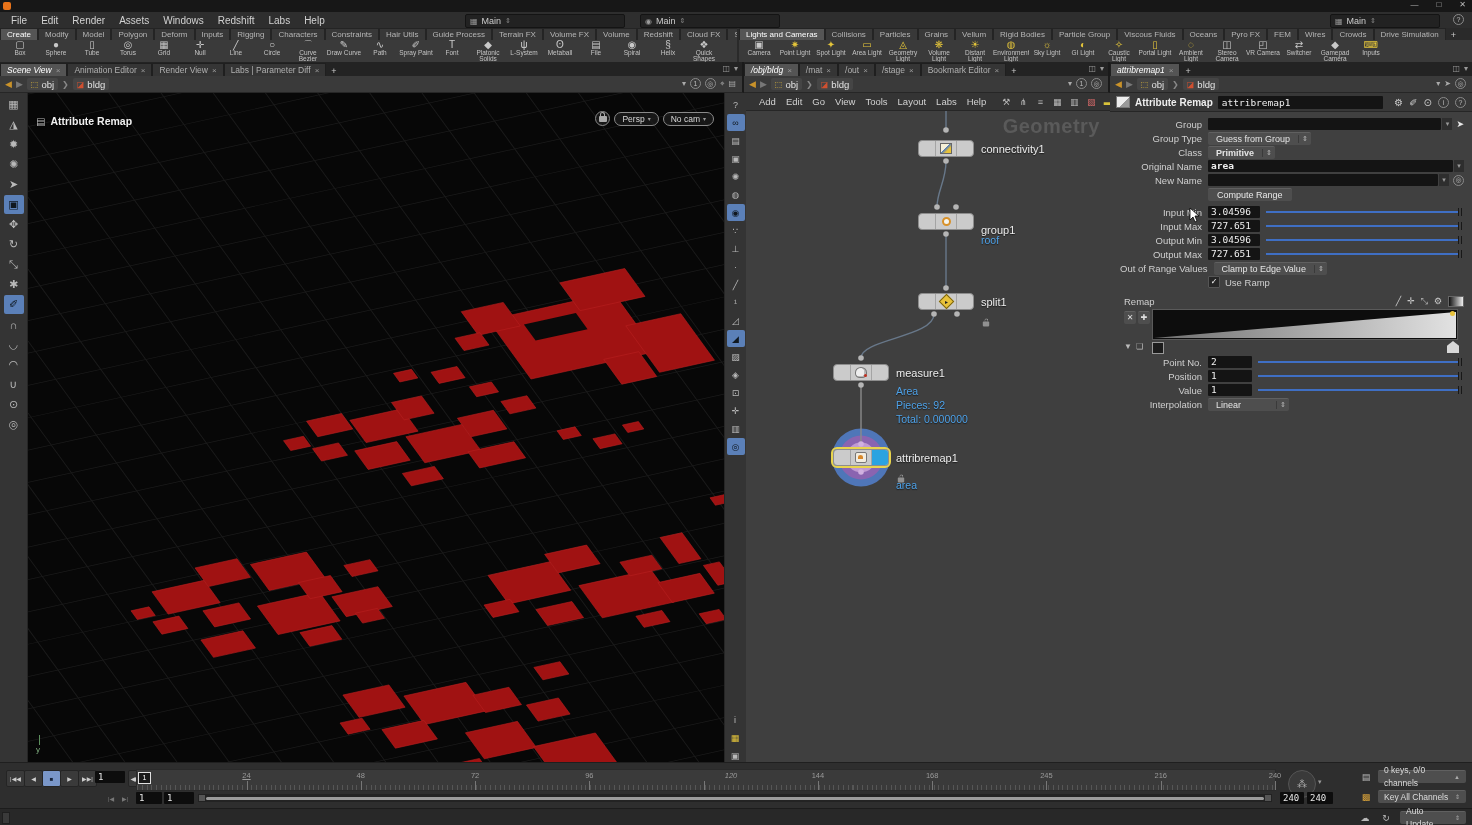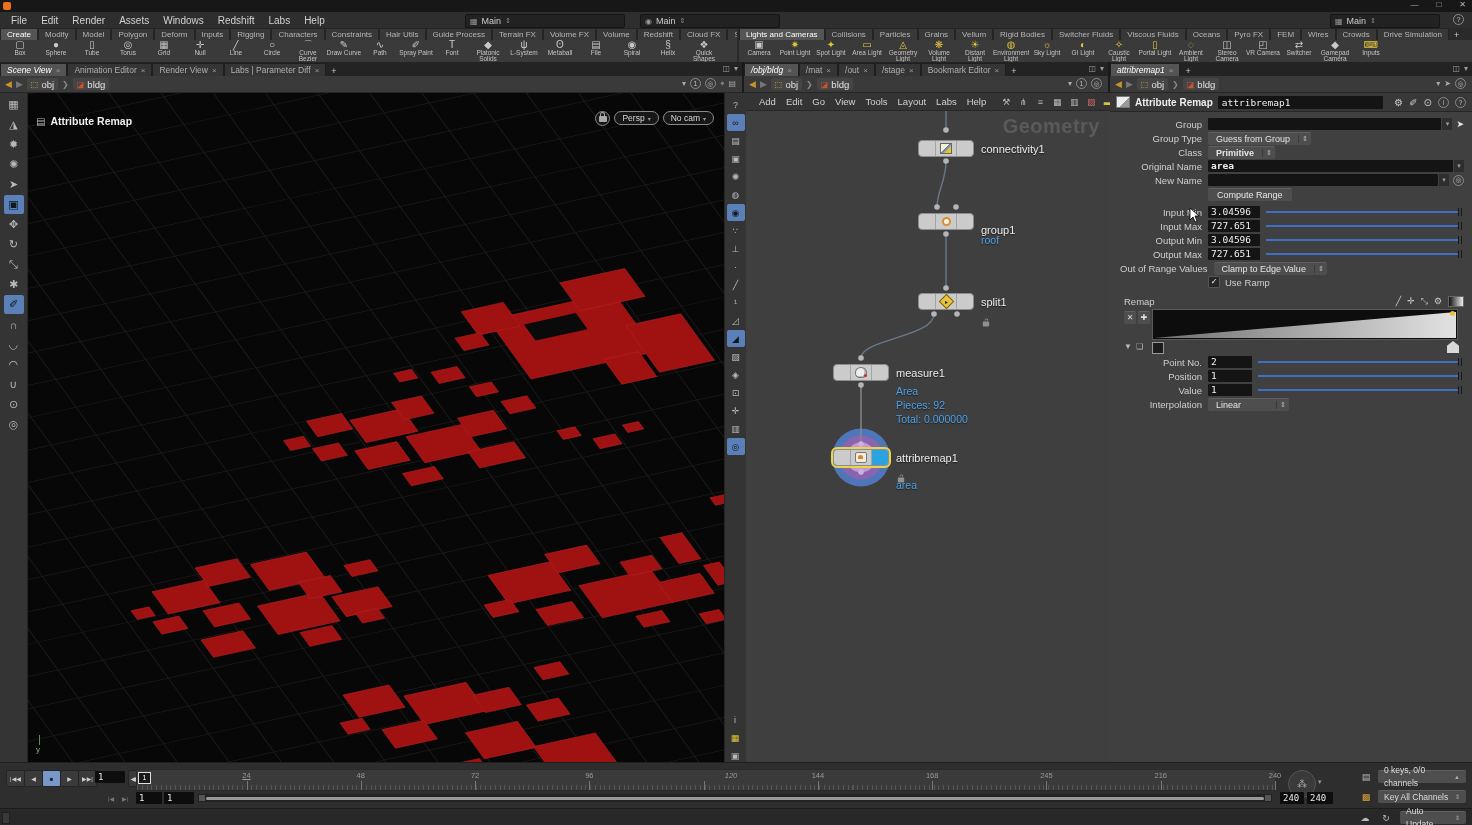--- a/index.html
+++ b/index.html
@@ -47,21 +47,21 @@
   .pchip .pico{font-size:8px;color:#d8b33a;}
   .psep{color:#888;font-size:8px;}
   .pathbar-right{position:absolute;right:6px;top:2px;display:flex;gap:4px;align-items:center;font-size:8px;color:#aaa;}
   
   #left-toolbar{position:absolute;left:0;top:93px;width:28px;height:669px;background:#343434;border-right:1px solid #262626;display:flex;flex-direction:column;align-items:center;padding-top:2px;box-sizing:border-box;gap:1px;}
   .vico{width:20px;height:19px;display:flex;align-items:center;justify-content:center;font-size:11px;color:#b9b9b9;border-radius:2px;}
   .vico.hl{background:#5b80b8;color:#101820;}
   #viewport{position:absolute;left:28px;top:93px;width:696px;height:669px;background:#070707;overflow:hidden;}
   #vp-overlay-title{position:absolute;left:8px;top:22px;display:flex;align-items:center;gap:5px;color:#f0f0f0;font-weight:bold;font-size:10.5px;text-shadow:0 1px 2px #000;}
   #vp-overlay-title .doc{color:#b9b9b9;font-size:10px;}
-  #vp-cams{position:absolute;right:10px;top:18px;display:flex;gap:4px;align-items:flex-start;}
+  #vp-cams{position:absolute;right:10px;top:18px;display:flex;gap:4px;align-items:center;}
   .vp-pill{border:1px solid #8a8a8a;border-radius:8px;background:rgba(30,30,30,.75);color:#d8d8d8;font-size:8.5px;padding:0 7px;height:12px;display:flex;align-items:center;gap:3px;}
   .vp-pill .grip{font-size:6px;color:#999;}
   .lockico{position:relative;width:8px;height:6px;background:#aaa;border-radius:1px;display:inline-block;}
   .lockico::before{content:"";position:absolute;left:1.5px;top:-4px;width:3px;height:3px;border:1px solid #aaa;border-bottom:none;border-radius:3px 3px 0 0;}
   .vp-lockbtn{width:13px;height:13px;border:1px solid #8a8a8a;border-radius:50%;background:rgba(30,30,30,.75);display:flex;align-items:center;justify-content:center;}
   #vp-axis{position:absolute;left:8px;bottom:8px;color:#7fae7f;font-size:8px;}
   #vp-axis::before{content:"";position:absolute;left:3px;bottom:9px;width:1px;height:10px;background:#5d8f5d;}
   #vp-tools{position:absolute;left:724px;top:93px;width:22px;height:669px;background:#343434;border-left:1px solid #262626;display:flex;flex-direction:column;align-items:center;padding-top:3px;box-sizing:border-box;gap:1px;}
   #vp-tools .vico{width:18px;height:17px;font-size:9px;}
   #vp-tools-bottom{position:absolute;left:724px;top:712px;width:22px;display:flex;flex-direction:column;align-items:center;gap:2px;}
@@ -315,21 +315,21 @@
     <div id="shelfR" class="shelfset">
       <div class="tabrow">
         <span style="display:flex">
 
         <span class="stab active"><span>Lights and Cameras</span></span>
             <span class="stab"><span>Collisions</span></span>
             <span class="stab"><span>Particles</span></span>
             <span class="stab"><span>Grains</span></span>
             <span class="stab"><span>Vellum</span></span>
             <span class="stab"><span>Rigid Bodies</span></span>
-            <span class="stab"><span>Switcher Fluids</span></span>
+            <span class="stab"><span>Particle Group</span></span>
             <span class="stab"><span>Viscous Fluids</span></span>
             <span class="stab"><span>Oceans</span></span>
             <span class="stab"><span>Pyro FX</span></span>
             <span class="stab"><span>FEM</span></span>
             <span class="stab"><span>Wires</span></span>
             <span class="stab"><span>Crowds</span></span>
             <span class="stab"><span>Drive Simulation</span></span>
           </span>
         <span class="tabplus">+</span>
       </div>

